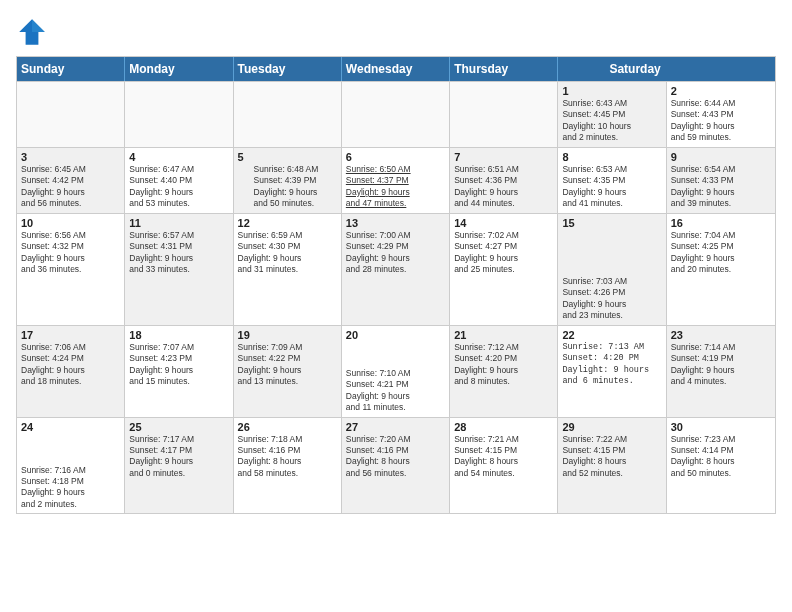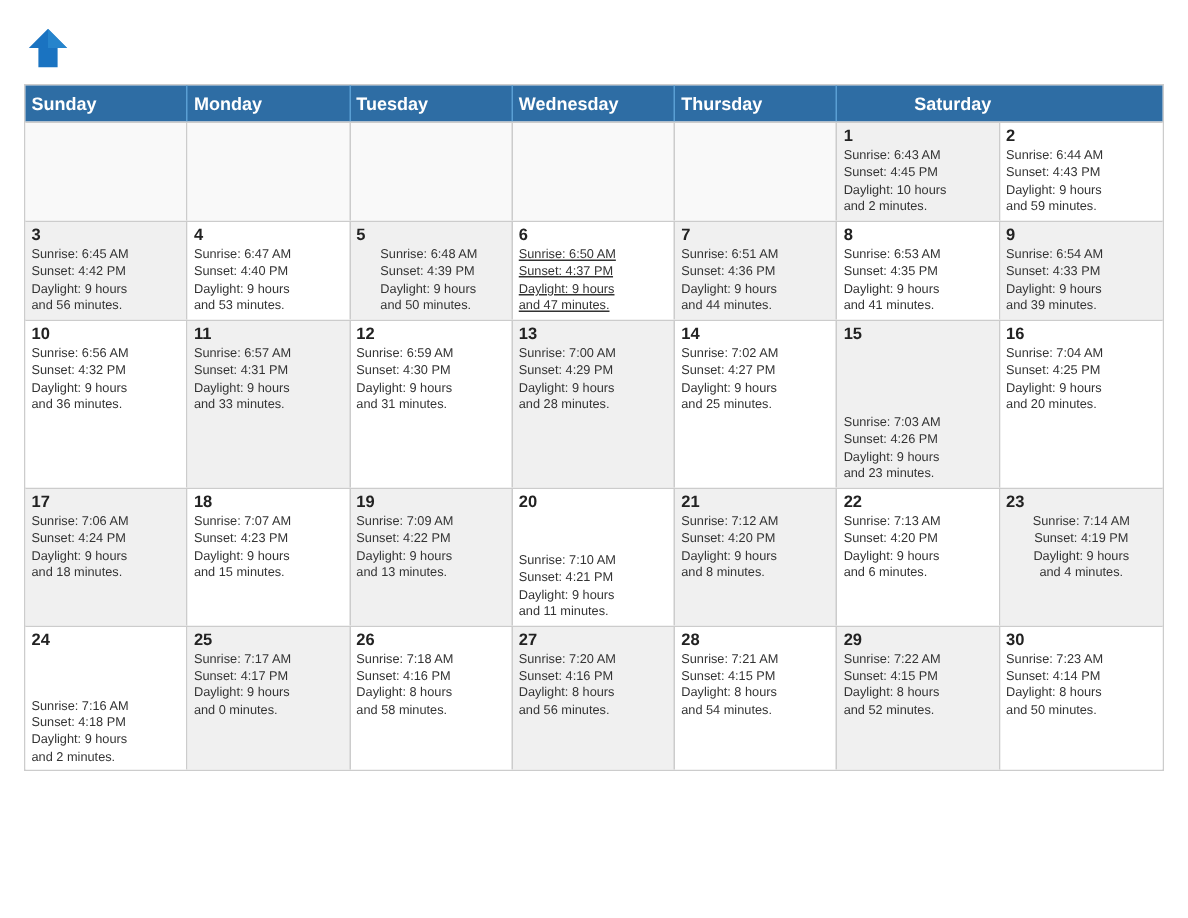--- a/index.html
+++ b/index.html
@@ -293,28 +293,28 @@
           </div>
           <div class="cal-cell shaded">
             <span class="day-num">21</span>
             <div class="day-info" style="white-space: pre-line;">Sunrise: 7:12 AM
 Sunset: 4:20 PM
 Daylight: 9 hours
 and 8 minutes.</div>
           </div>
           <div class="cal-cell">
             <span class="day-num">22</span>
-            <div class="day-info" style="white-space: pre-line;">Sunrise: 7:13 AM
+            <div class="day-info" style="white-space: pre-line; font-family: Liberation Mono, monospace;">Sunrise: 7:13 AM
 Sunset: 4:20 PM
 Daylight: 9 hours
 and 6 minutes.</div>
           </div>
           <div class="cal-cell shaded">
             <span class="day-num">23</span>
-            <div class="day-info" style="white-space: pre-line; text-align: center;">Sunrise: 7:14 AM
+            <div class="day-info" style="white-space: pre-line;">Sunrise: 7:14 AM
 Sunset: 4:19 PM
 Daylight: 9 hours
 and 4 minutes.</div>
           </div>
         </div>
         <div class="cal-row">
           <div class="cal-cell">
             <span class="day-num">24</span>
             <div class="day-info" style="white-space: pre-line; margin-top: 32px;">Sunrise: 7:16 AM
 Sunset: 4:18 PM

